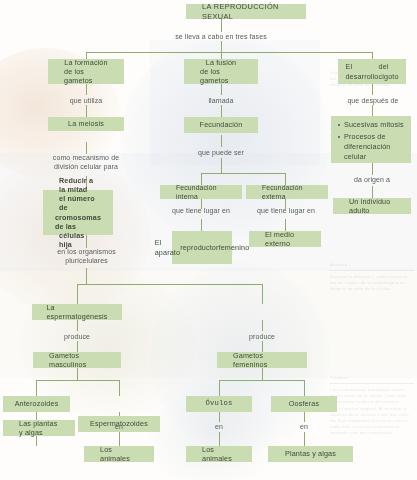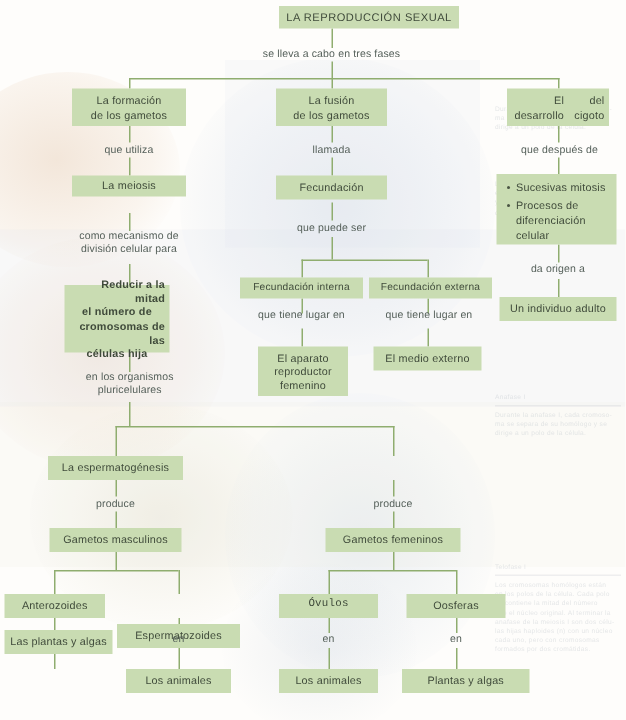--- a/index.html
+++ b/index.html
@@ -38,25 +38,25 @@
          line-height:6.2px;letter-spacing:.2px;pointer-events:none;width:86px;}
   .gline{position:absolute;height:1px;background:rgba(180,186,194,.22);pointer-events:none;}
 
   
   .box{
     position:absolute;
     background:#c9dcb2;
     color:#3f4a3a;
     font-size:7.2px;
     line-height:9.2px;
-    text-align:right;
+    text-align:left;
     display:flex;align-items:center;justify-content:center;
     letter-spacing:.15px;
     box-sizing:border-box;
-    padding:2px 3px;
+    padding:2px 16px;
   }
   .box.title{font-size:7.4px;letter-spacing:.35px;background:#cadcb3;}
   .box.listbox{
     text-align:left;justify-content:flex-start;align-items:flex-start;
     padding:4px 4px 4px 6px;font-size:7.2px;line-height:10px;
   }
   .box.listbox ul{margin:0;padding-left:7px;list-style:none;}
   .box.listbox li{position:relative;margin:0 0 2px 0;}
   .box.listbox li:before{
     content:"";position:absolute;left:-6px;top:3.5px;
@@ -220,21 +220,21 @@
     <span>de los gametos</span>
   </div>
   <div class="lbl" style="left:191px;top:96px;width:60px;">llamada</div>
   <div class="box" style="left:184px;top:117px;width:74px;height:16px;">Fecundación</div>
   <div class="lbl" style="left:181px;top:148px;width:80px;">que puede ser</div>
 
   <div class="box" style="left:160px;top:185px;width:82px;height:14px;font-size:6.8px;">Fecundación interna</div>
   <div class="box" style="left:246px;top:185px;width:82px;height:14px;font-size:6.8px;">Fecundación externa</div>
   <div class="lbl" style="left:161px;top:206px;width:80px;">que tiene lugar en</div>
   <div class="lbl" style="left:246px;top:206px;width:80px;">que tiene lugar en</div>
-  <div class="box" style="left:172px;top:231px;width:60px;height:33px;flex-direction:column;">
+  <div class="box" style="left:172px;top:231px;width:60px;height:33px;flex-direction:row;">
     <span>El aparato</span>
     <span>reproductor</span>
     <span>femenino</span>
   </div>
   <div class="box" style="left:249px;top:231px;width:72px;height:16px;">El medio externo</div>
 
   <div class="lbl" style="left:227px;top:332px;width:70px;">produce</div>
   <div class="box" style="left:217px;top:352px;width:90px;height:16px;">Gametos femeninos</div>
   <div class="box" style="left:186px;top:396px;width:66px;height:16px;font-family:Liberation Mono, monospace;">Óvulos</div>
   <div class="box" style="left:271px;top:396px;width:66px;height:16px;">Oosferas</div>

